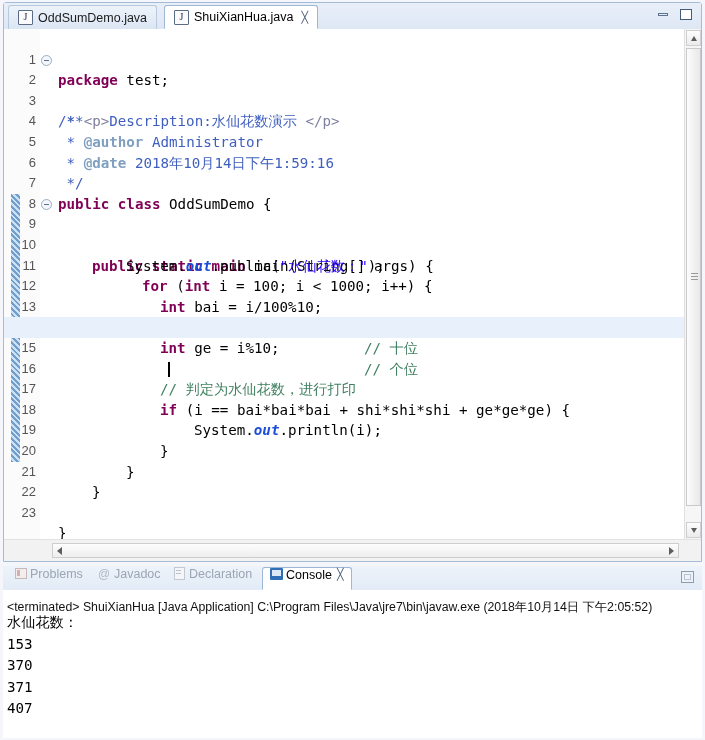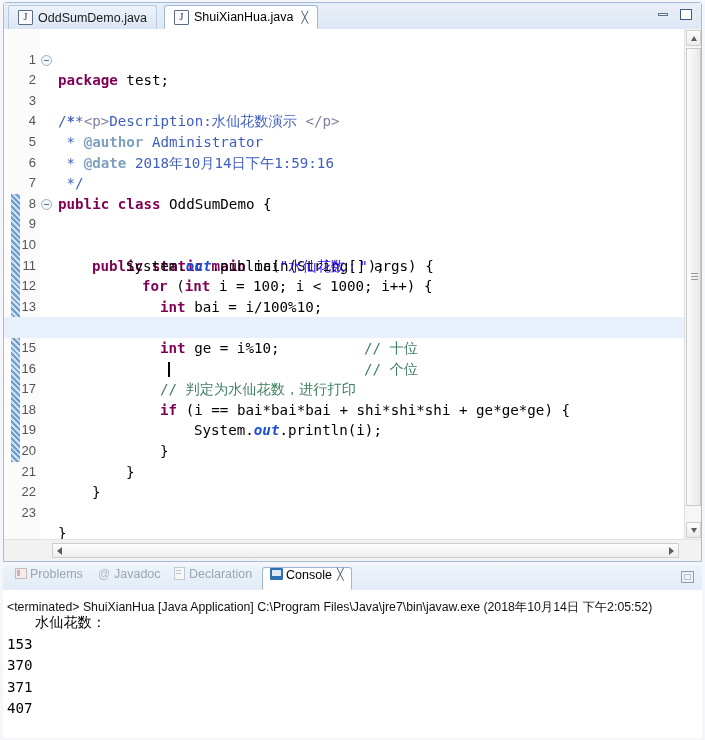--- a/index.html
+++ b/index.html
@@ -399,21 +399,21 @@
       <div class="ctab act" style="left:259px;">
         <span class="micon cons"></span>
         <span>Console</span>
         <span class="ctabclose">╳</span>
       </div>
       <div class="cmin"></div>
     </div>
 
     <div class="cbody">
       <div class="term">&lt;terminated&gt; ShuiXianHua [Java Application] C:\Program Files\Java\jre7\bin\javaw.exe (2018年10月14日 下午2:05:52)</div>
-      <div class="outline" style="top:22px;margin-left:28px;">水仙花数：</div>
+      <div class="outline" style="top:22px;">水仙花数：</div>
       <div class="outline" style="top:43.5px;">153</div>
       <div class="outline" style="top:65px;">370</div>
       <div class="outline" style="top:86.5px;">371</div>
       <div class="outline" style="top:108px;">407</div>
     </div>
   </div>
 
 </div>
 
 </body></html>

